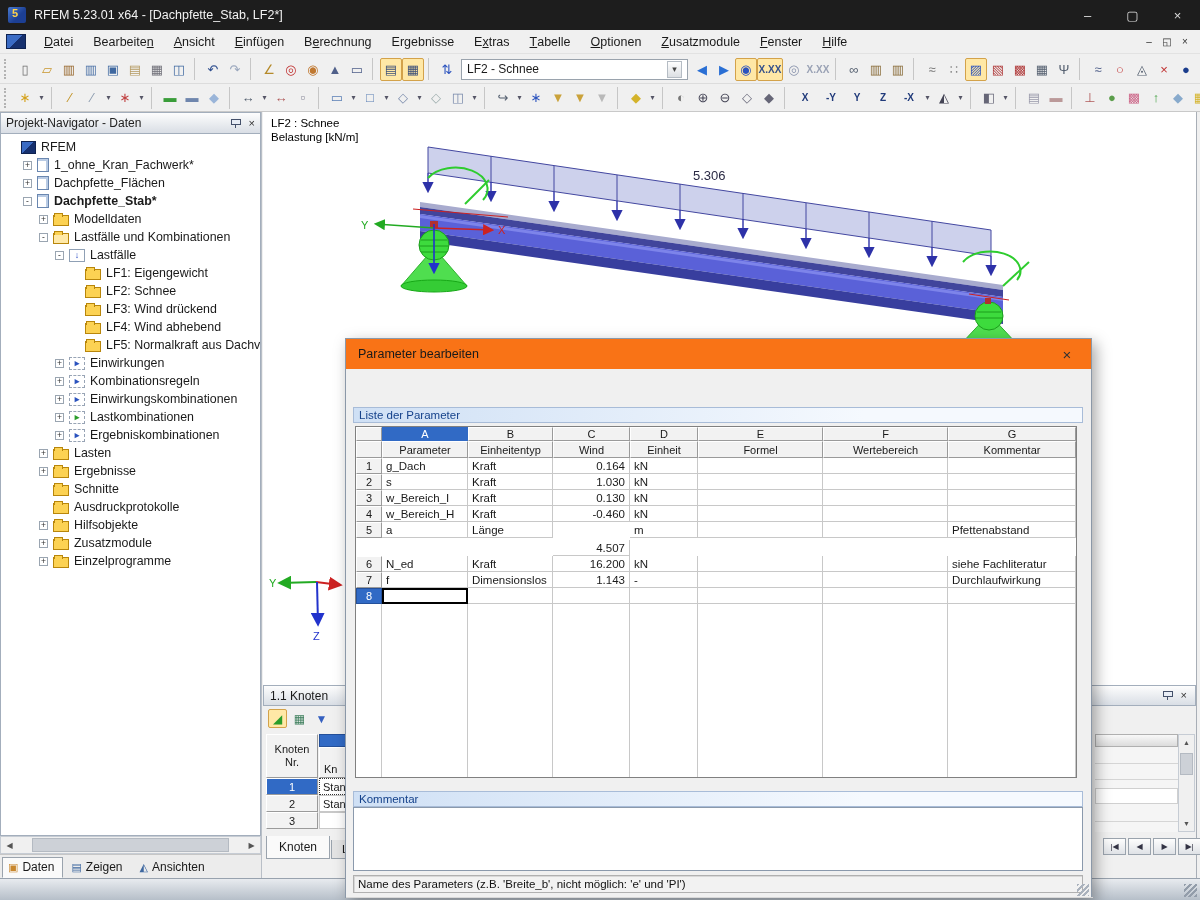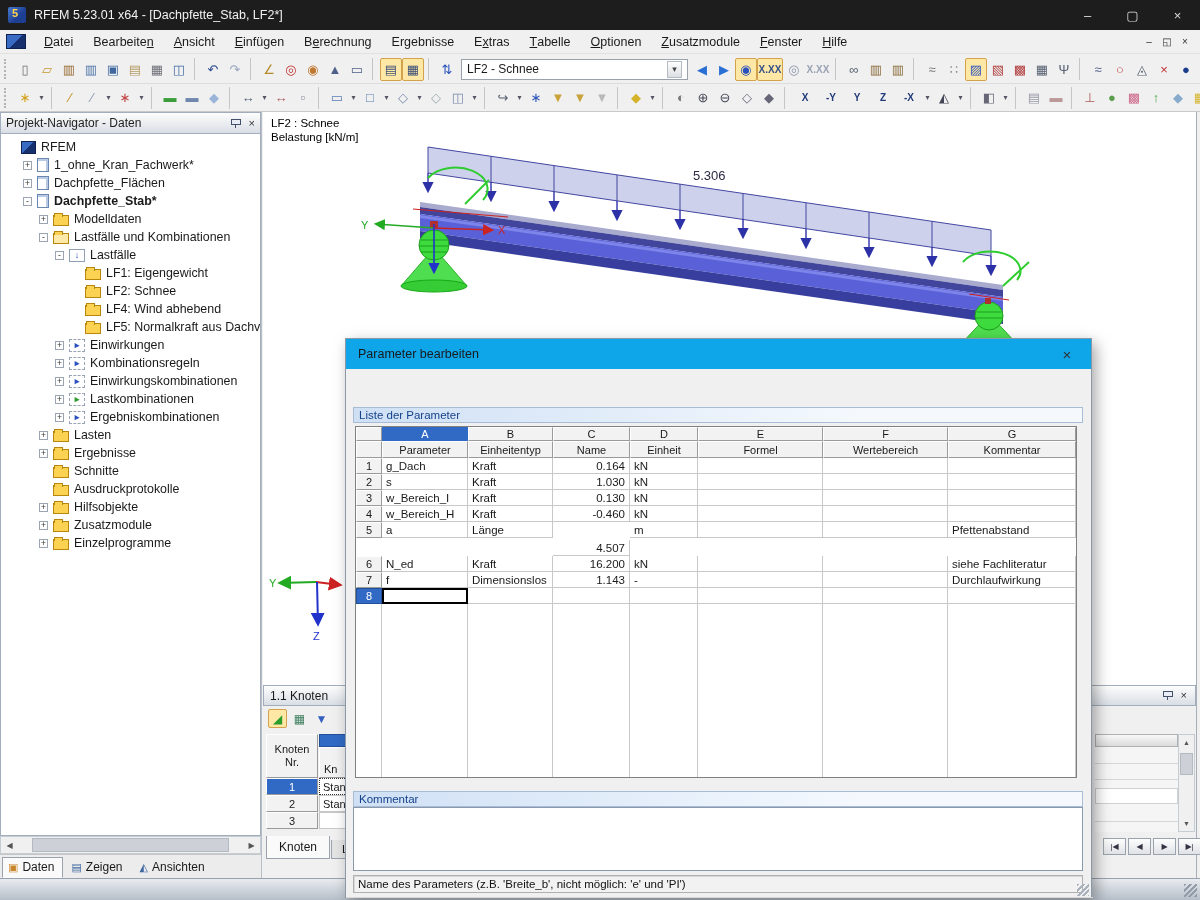--- a/index.html
+++ b/index.html
@@ -97,21 +97,21 @@
 .vthumb{position:absolute;left:1px;top:18px;width:13px;height:22px;background:#cdd1d7;border:1px solid #b4bac2}
 .rt-nav{position:absolute;left:840px;top:153px;display:flex;gap:2px}
 .rnbtn{width:23px;height:17px;background:linear-gradient(#fdfdfd,#dfe2e6);border:1px solid #9aa3ad;display:flex;align-items:center;justify-content:center;font-size:8px;color:#334}
 
 
 .statusbar{position:absolute;left:0;top:878px;width:1200px;height:22px;background:linear-gradient(#e8ebef,#b6bfc9);border-top:1px solid #98a2ae}
 .sgrip{position:absolute;right:3px;bottom:3px;width:13px;height:13px;background:repeating-linear-gradient(135deg,#939daa 0 2px,transparent 2px 4px)}
 
 
 .dialog{position:absolute;left:345px;top:338px;width:747px;height:560px;background:#f0f0f0;border:1px solid #8b98a8;box-shadow:4px 5px 14px rgba(0,0,0,.35);z-index:50}
-.dlg-title{height:30px;background:#0ea5e9;display:flex;align-items:center;padding:0 12px;font-size:12.5px}
+.dlg-title{height:30px;background:#f97316;display:flex;align-items:center;padding:0 12px;font-size:12.5px}
 .dlg-close{margin-left:auto;font-size:15px;color:#333;width:24px;text-align:center}
 .dlg-body{position:relative;height:529px}
 .grp-label{position:absolute;left:7px;width:730px;height:16px;background:linear-gradient(90deg,#cfe0f5,#f5f9fe 70%);border:1px solid #a8bcd8;font-size:11.5px;color:#15428b;display:flex;align-items:center;padding:0 5px}
 .gl1{top:38px}.gl2{top:422px}
 .ptable{position:absolute;left:9px;top:57px;width:722px;height:352px;background:#fff;border:1px solid #808080;display:flex;flex-direction:column;overflow:hidden}
 .prow{display:flex;flex:none}
 .pcell{border-right:1px solid #c8c8c8;border-bottom:1px solid #c8c8c8;font-size:11.5px;display:flex;align-items:center;padding:0 4px;background:#fff;overflow:hidden;white-space:nowrap}
 .pcell.num{justify-content:flex-end}
 .phdr{background:#f2f2f2;border:1px solid;border-color:#fff #9a9a9a #9a9a9a #fff;display:flex;align-items:center;justify-content:center;font-size:11px;padding:0}
 .phdr.selA{background:#316ac5;color:#fff;border-color:#316ac5}
@@ -592,20 +592,25 @@
           <span class="tree-label">LF1: Eigengewicht</span>
         </div>
         <div class="tree-row" style="padding-left: 70px;">
           <span class="exp none"></span>
           <span class="ti ti-folder"></span>
           <span class="tree-label">LF2: Schnee</span>
         </div>
         <div class="tree-row" style="padding-left: 70px;">
           <span class="exp none"></span>
           <span class="ti ti-folder"></span>
+          <span class="tree-label">LF3: Wind drückend</span>
+        </div>
+        <div class="tree-row" style="padding-left: 70px;">
+          <span class="exp none"></span>
+          <span class="ti ti-folder"></span>
           <span class="tree-label">LF4: Wind abhebend</span>
         </div>
         <div class="tree-row" style="padding-left: 70px;">
           <span class="exp none"></span>
           <span class="ti ti-folder"></span>
           <span class="tree-label">LF5: Normalkraft aus Dachver</span>
         </div>
         <div class="tree-row" style="padding-left: 54px;">
           <span class="exp">+</span>
           <span class="ti ti-comb" style="color: rgb(42, 82, 190);">▸</span>
@@ -709,21 +714,21 @@
             <div class="phdr" style="width: 77px; height: 14px;">C</div>
             <div class="phdr" style="width: 68px; height: 14px;">D</div>
             <div class="phdr" style="width: 125px; height: 14px;">E</div>
             <div class="phdr" style="width: 125px; height: 14px;">F</div>
             <div class="phdr" style="width: 128px; height: 14px;">G</div>
           </div>
           <div class="prow">
             <div class="phdr" style="width: 26px; height: 17px;"></div>
             <div class="phdr" style="width: 86px; height: 17px;">Parameter</div>
             <div class="phdr" style="width: 85px; height: 17px;">Einheitentyp</div>
-            <div class="phdr" style="width: 77px; height: 17px;">Name</div>
+            <div class="phdr" style="width: 77px; height: 17px;">Wind</div>
             <div class="phdr" style="width: 68px; height: 17px;">Einheit</div>
             <div class="phdr" style="width: 125px; height: 17px;">Formel</div>
             <div class="phdr" style="width: 125px; height: 17px;">Wertebereich</div>
             <div class="phdr" style="width: 128px; height: 17px;">Kommentar</div>
           </div>
           <div class="prow">
             <div class="rownum" style="width: 26px; height: 16px;">1</div>
             <div class="pcell" style="width: 86px; height: 16px;">g_Dach</div>
             <div class="pcell" style="width: 85px; height: 16px;">Kraft</div>
             <div class="pcell num" style="width: 77px; height: 16px;">0.164</div>

